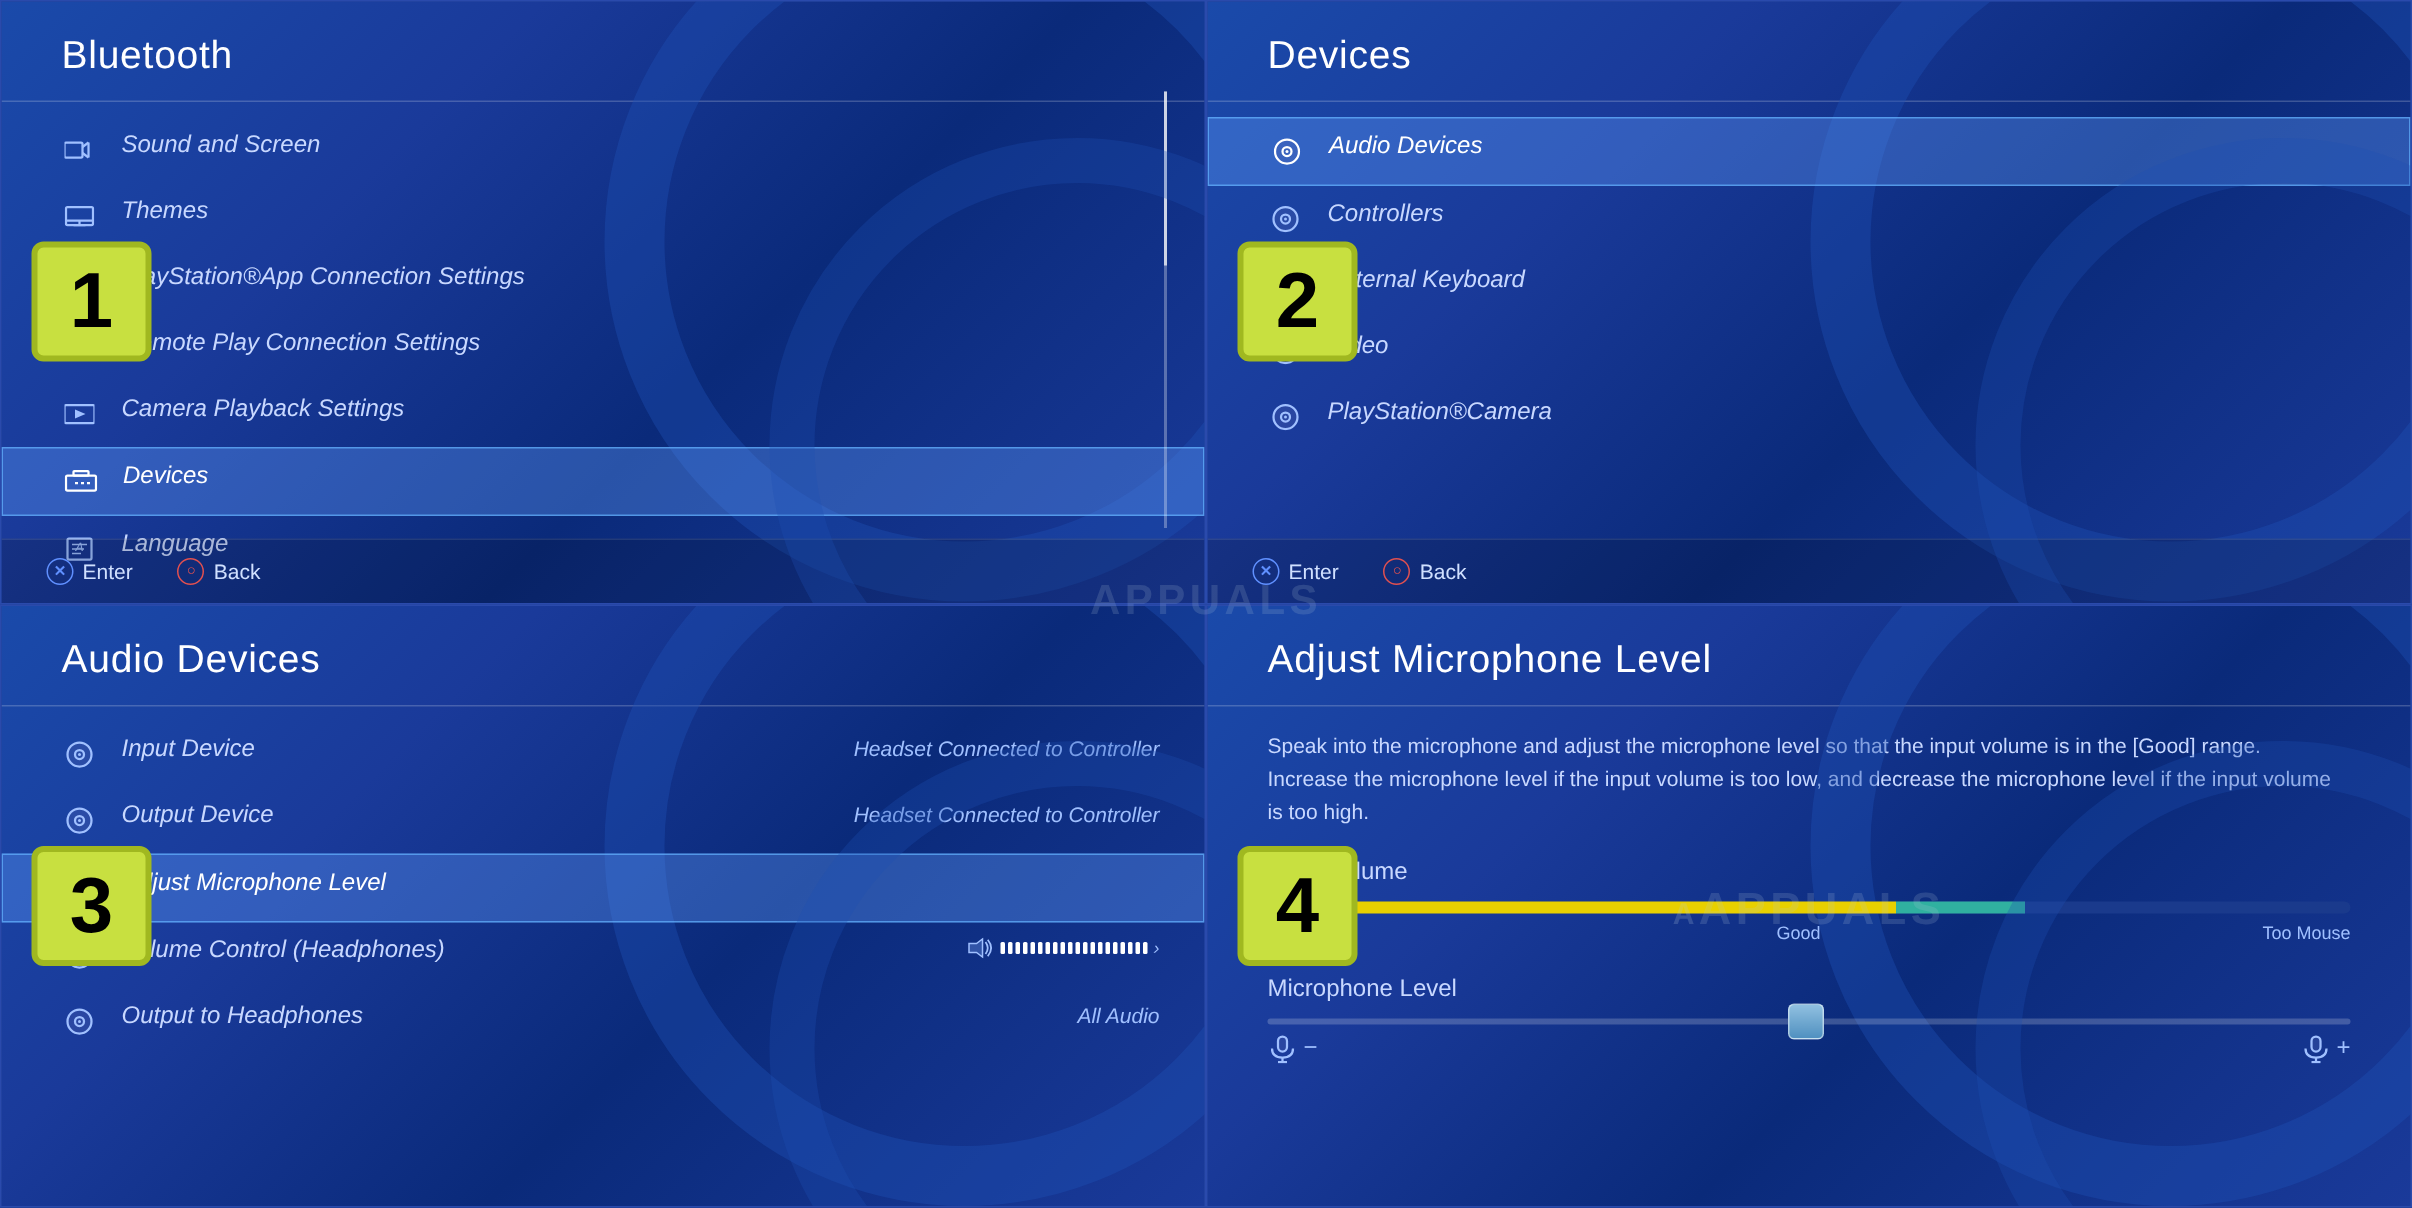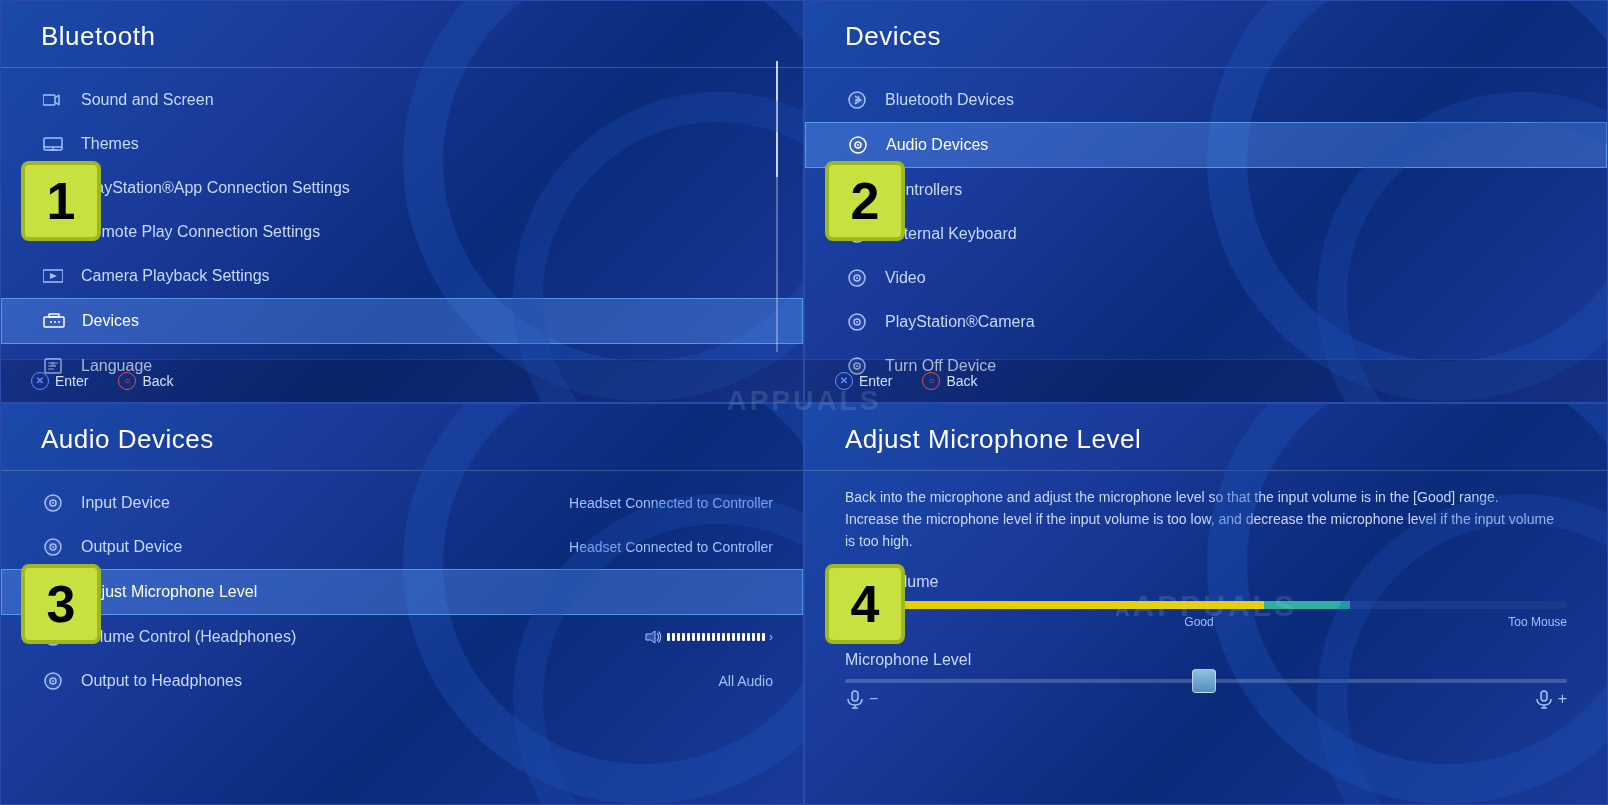--- a/index.html
+++ b/index.html
@@ -68,26 +68,27 @@
       letter-spacing: 0.5px;
     }
 
     .menu-list {
       list-style: none;
       padding: 10px 0;
     }
 
     .menu-item {
       display: flex;
-      align-items: center;
+      align-items: flex-start;
       padding: 10px 30px 10px 40px;
       color: #c8d8ff;
       font-size: 16px;
       cursor: pointer;
       position: relative;
+      font-style: italic;
     }
 
     .menu-item.active {
       background: rgba(100, 160, 255, 0.35);
       border: 1.5px solid rgba(100, 180, 255, 0.7);
       color: #ffffff;
     }
 
     .menu-item .item-icon {
       width: 24px;
@@ -372,31 +373,20 @@
       <span>Back</span>
     </div>
   </div>
 
   <div class="number-badge">1</div>
 </div>
 
 <div class="quadrant quadrant-2">
   <h1 class="panel-title">Devices</h1>
   <ul class="menu-list">
-    <li class="menu-item">
-      <span class="item-icon">
-        <svg width="18" height="18" viewBox="0 0 18 18" fill="none">
-          <circle cx="9" cy="9" r="8" stroke="#a0c0ff" stroke-width="1.5" fill="rgba(80,100,180,0.3)"></circle>
-          <path d="M7 5 L13 9 L7 13" stroke="#a0c0ff" stroke-width="1.5" fill="none"></path>
-          <path d="M7 9 L13 9" stroke="#a0c0ff" stroke-width="1.5"></path>
-          <path d="M7 13 L11 5" stroke="#a0c0ff" stroke-width="1.2" fill="none"></path>
-        </svg>
-      </span>
-      <span>Bluetooth Devices</span>
-    </li>
     <li class="menu-item active">
       <span class="item-icon">
         <svg width="18" height="18" viewBox="0 0 18 18" fill="none">
           <circle cx="9" cy="9" r="8" stroke="#ffffff" stroke-width="1.5" fill="rgba(80,100,180,0.3)"></circle>
           <circle cx="9" cy="9" r="3" stroke="#ffffff" stroke-width="1.5" fill="none"></circle>
           <circle cx="9" cy="9" r="1" fill="#ffffff"></circle>
         </svg>
       </span>
       <span>Audio Devices</span>
     </li>
@@ -432,30 +422,20 @@
     </li>
     <li class="menu-item">
       <span class="item-icon">
         <svg width="18" height="18" viewBox="0 0 18 18" fill="none">
           <circle cx="9" cy="9" r="8" stroke="#a0c0ff" stroke-width="1.5" fill="rgba(80,100,180,0.3)"></circle>
           <circle cx="9" cy="9" r="3" stroke="#a0c0ff" stroke-width="1.5" fill="none"></circle>
           <circle cx="9" cy="9" r="1" fill="#a0c0ff"></circle>
         </svg>
       </span>
       <span>PlayStation®Camera</span>
-    </li>
-    <li class="menu-item">
-      <span class="item-icon">
-        <svg width="18" height="18" viewBox="0 0 18 18" fill="none">
-          <circle cx="9" cy="9" r="8" stroke="#a0c0ff" stroke-width="1.5" fill="rgba(80,100,180,0.3)"></circle>
-          <circle cx="9" cy="9" r="3" stroke="#a0c0ff" stroke-width="1.5" fill="none"></circle>
-          <circle cx="9" cy="9" r="1" fill="#a0c0ff"></circle>
-        </svg>
-      </span>
-      <span>Turn Off Device</span>
     </li>
   </ul>
   <div class="footer-bar">
     <div class="footer-btn">
       <span class="ps-btn ps-btn-x">✕</span>
       <span>Enter</span>
     </div>
     <div class="footer-btn">
       <span class="ps-btn ps-btn-o">○</span>
       <span>Back</span>
@@ -553,21 +533,21 @@
     </li>
   </ul>
 
   <div class="number-badge">3</div>
 </div>
 
 <div class="quadrant quadrant-4">
   <h1 class="panel-title">Adjust Microphone Level</h1>
 
   <p class="describe-text">
-    <span>Back into the microphone and adjust the microphone level so that the input volume is in the [Good] range.</span><br>
+    <span>Speak into the microphone and adjust the microphone level so that the input volume is in the [Good] range.</span><br>
     <span>Increase the microphone level if the input volume is too low, and decrease the microphone level if the input volume is too high.</span>
   </p>
 
   <div class="input-volume-section">
     <div class="input-volume-label">Input Volume</div>
     <div class="slider-track">
       <div class="slider-fill-yellow"></div>
       <div class="slider-fill-teal"></div>
     </div>
     <div class="slider-labels">

